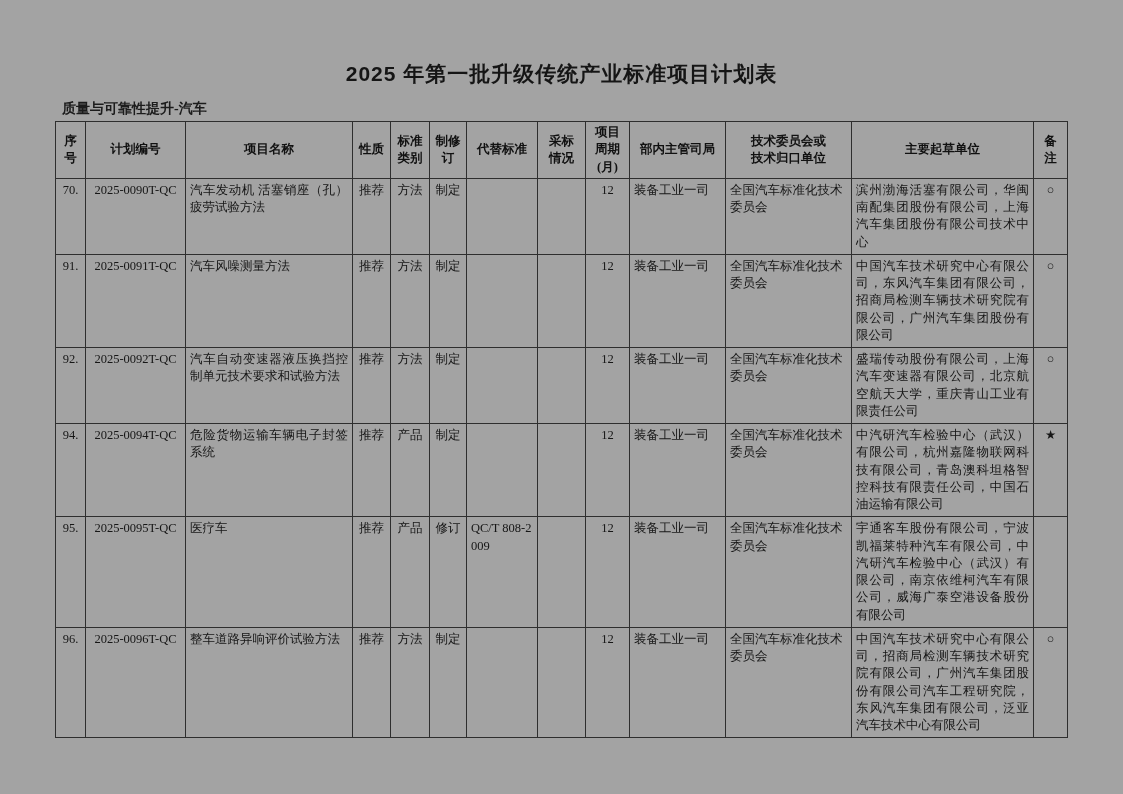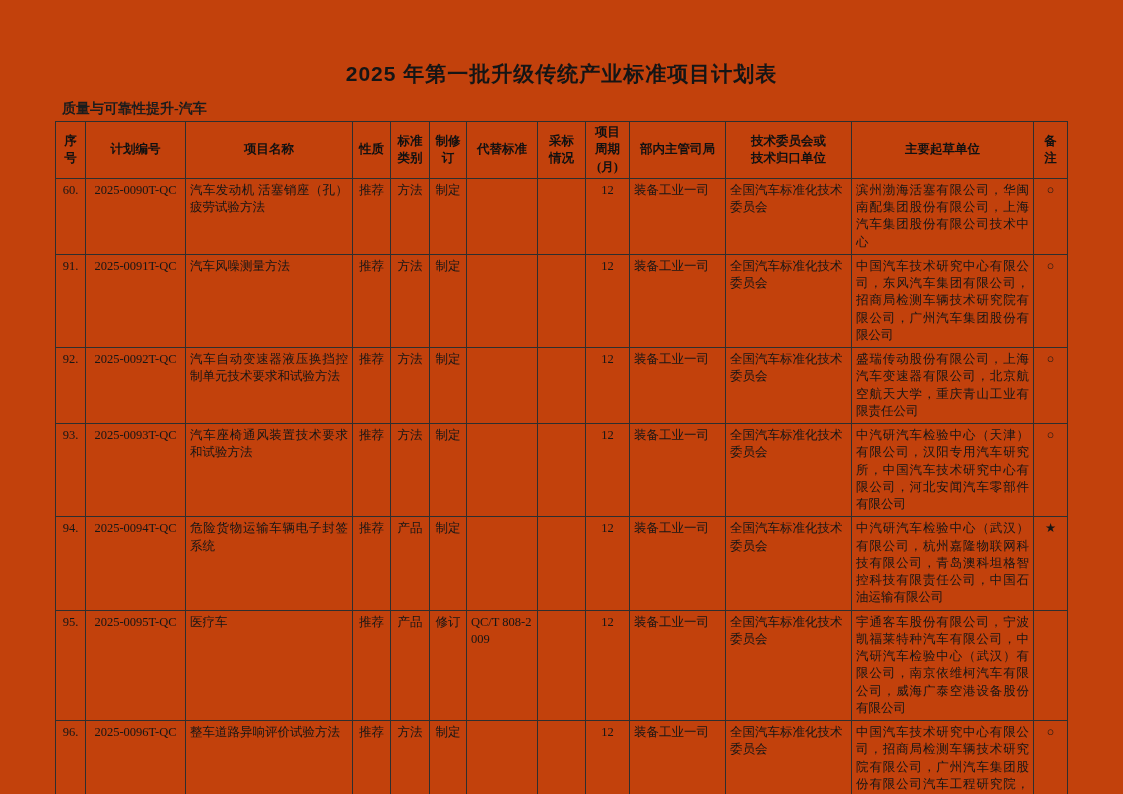--- a/index.html
+++ b/index.html
@@ -4,21 +4,21 @@
 <style>
   html, body {
     margin: 0;
     padding: 0;
     background: #ffffff;
   }
   .page {
     position: relative;
     width: 1123px;
     height: 794px;
-    background: #c2410c;
+    background: #a3a3a3;
     color: #161616;
     font-family: "Liberation Serif", "DejaVu Serif", serif;
     overflow: hidden;
   }
   .title {
     position: absolute;
     top: 60px;
     left: 0;
     width: 100%;
     margin: 0;
@@ -132,21 +132,21 @@
         <th>部内主管司局</th>
         <th>技术委员会或
 技术归口单位</th>
         <th>主要起草单位</th>
         <th>备
 注</th>
       </tr>
     </thead>
     <tbody>
         <tr>
-    <td class="c-center">60.</td>
+    <td class="c-center">70.</td>
     <td class="c-center">2025-0090T-QC</td>
     <td class="c-left c-justify">汽车发动机 活塞销座（孔）疲劳试验方法</td>
     <td class="c-center">推荐</td>
     <td class="c-center">方法</td>
     <td class="c-center">制定</td>
     <td class="c-left"></td>
     <td class="c-center"></td>
     <td class="c-center">12</td>
     <td class="c-left">装备工业一司</td>
     <td class="c-left">全国汽车标准化技术委员会</td>
@@ -177,35 +177,20 @@
     <td class="c-center">制定</td>
     <td class="c-left"></td>
     <td class="c-center"></td>
     <td class="c-center">12</td>
     <td class="c-left">装备工业一司</td>
     <td class="c-left">全国汽车标准化技术委员会</td>
     <td class="c-left c-justify">盛瑞传动股份有限公司，上海汽车变速器有限公司，北京航空航天大学，重庆青山工业有限责任公司</td>
     <td class="c-center">○</td>
   </tr>
         <tr>
-    <td class="c-center">93.</td>
-    <td class="c-center">2025-0093T-QC</td>
-    <td class="c-left c-justify">汽车座椅通风装置技术要求和试验方法</td>
-    <td class="c-center">推荐</td>
-    <td class="c-center">方法</td>
-    <td class="c-center">制定</td>
-    <td class="c-left"></td>
-    <td class="c-center"></td>
-    <td class="c-center">12</td>
-    <td class="c-left">装备工业一司</td>
-    <td class="c-left">全国汽车标准化技术委员会</td>
-    <td class="c-left c-justify">中汽研汽车检验中心（天津）有限公司，汉阳专用汽车研究所，中国汽车技术研究中心有限公司，河北安闻汽车零部件有限公司</td>
-    <td class="c-center">○</td>
-  </tr>
-        <tr>
     <td class="c-center">94.</td>
     <td class="c-center">2025-0094T-QC</td>
     <td class="c-left c-justify">危险货物运输车辆电子封签系统</td>
     <td class="c-center">推荐</td>
     <td class="c-center">产品</td>
     <td class="c-center">制定</td>
     <td class="c-left"></td>
     <td class="c-center"></td>
     <td class="c-center">12</td>
     <td class="c-left">装备工业一司</td>

